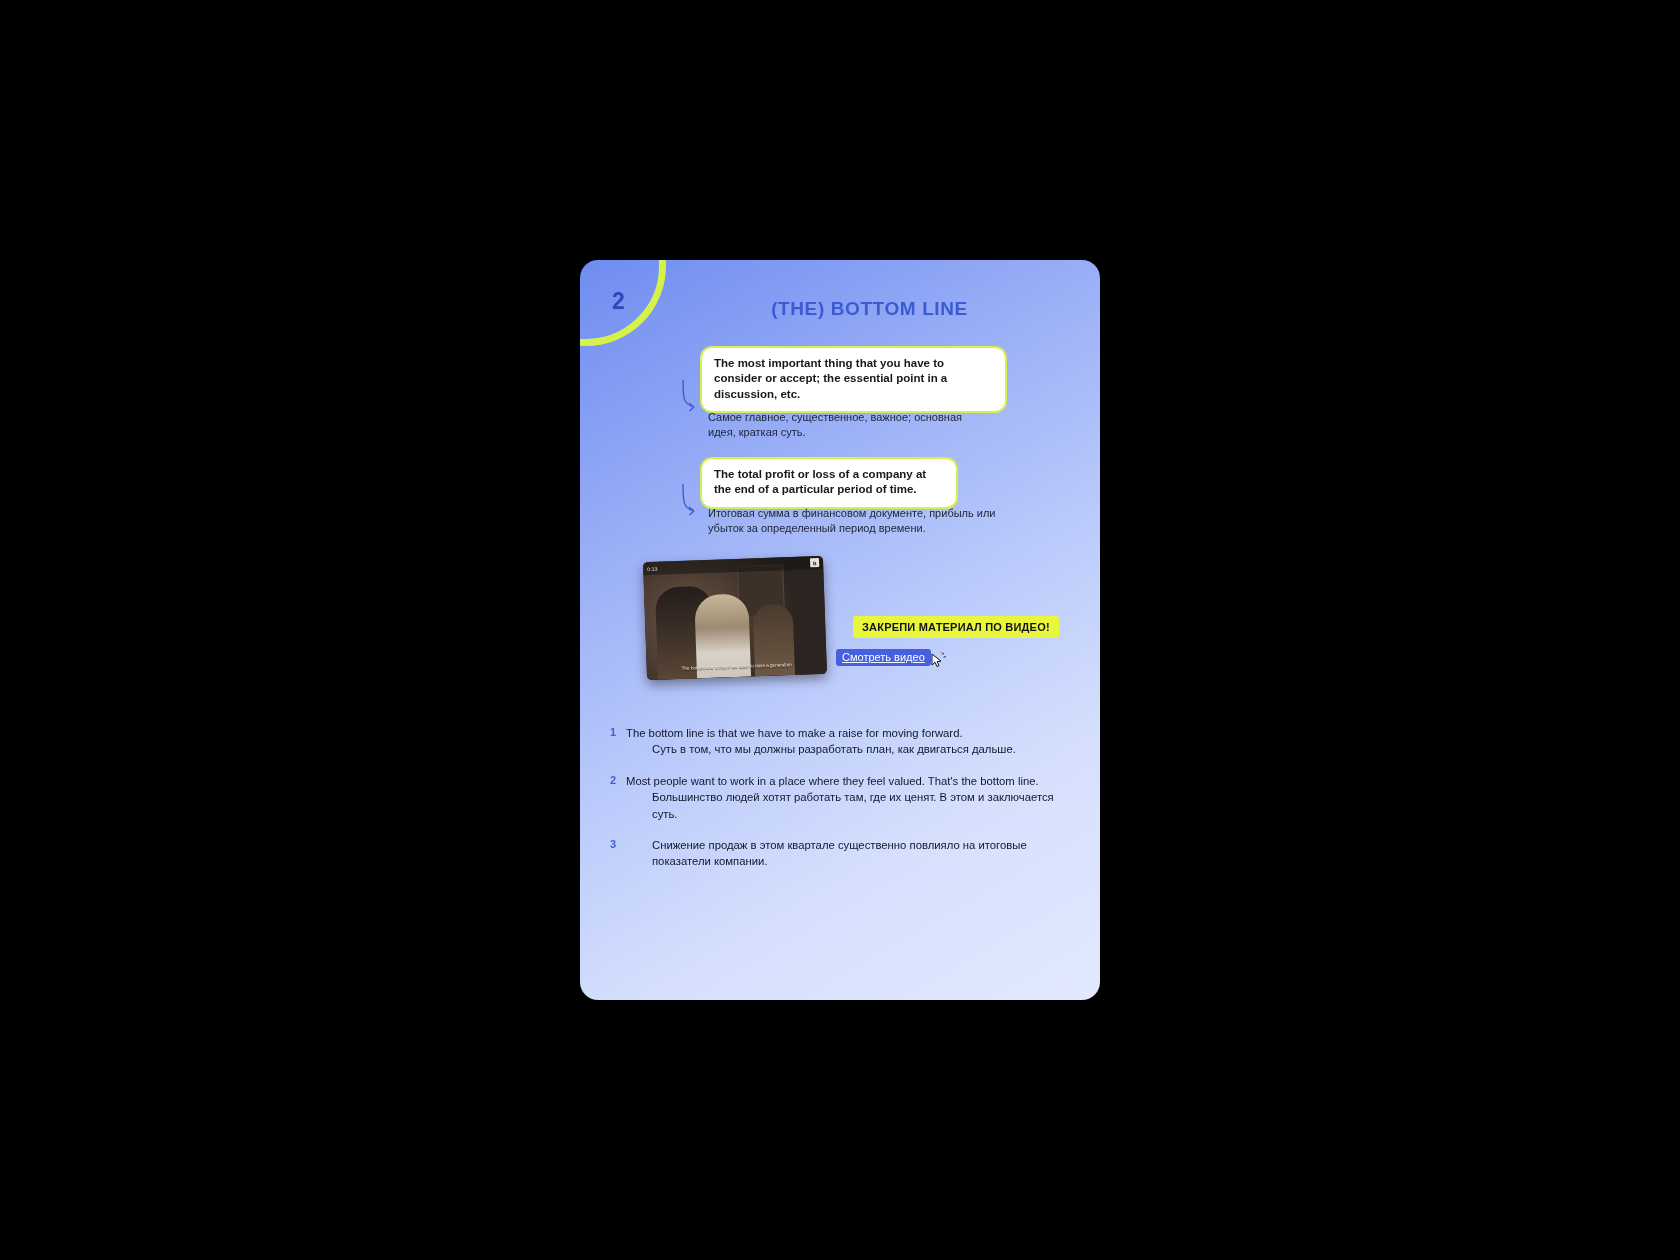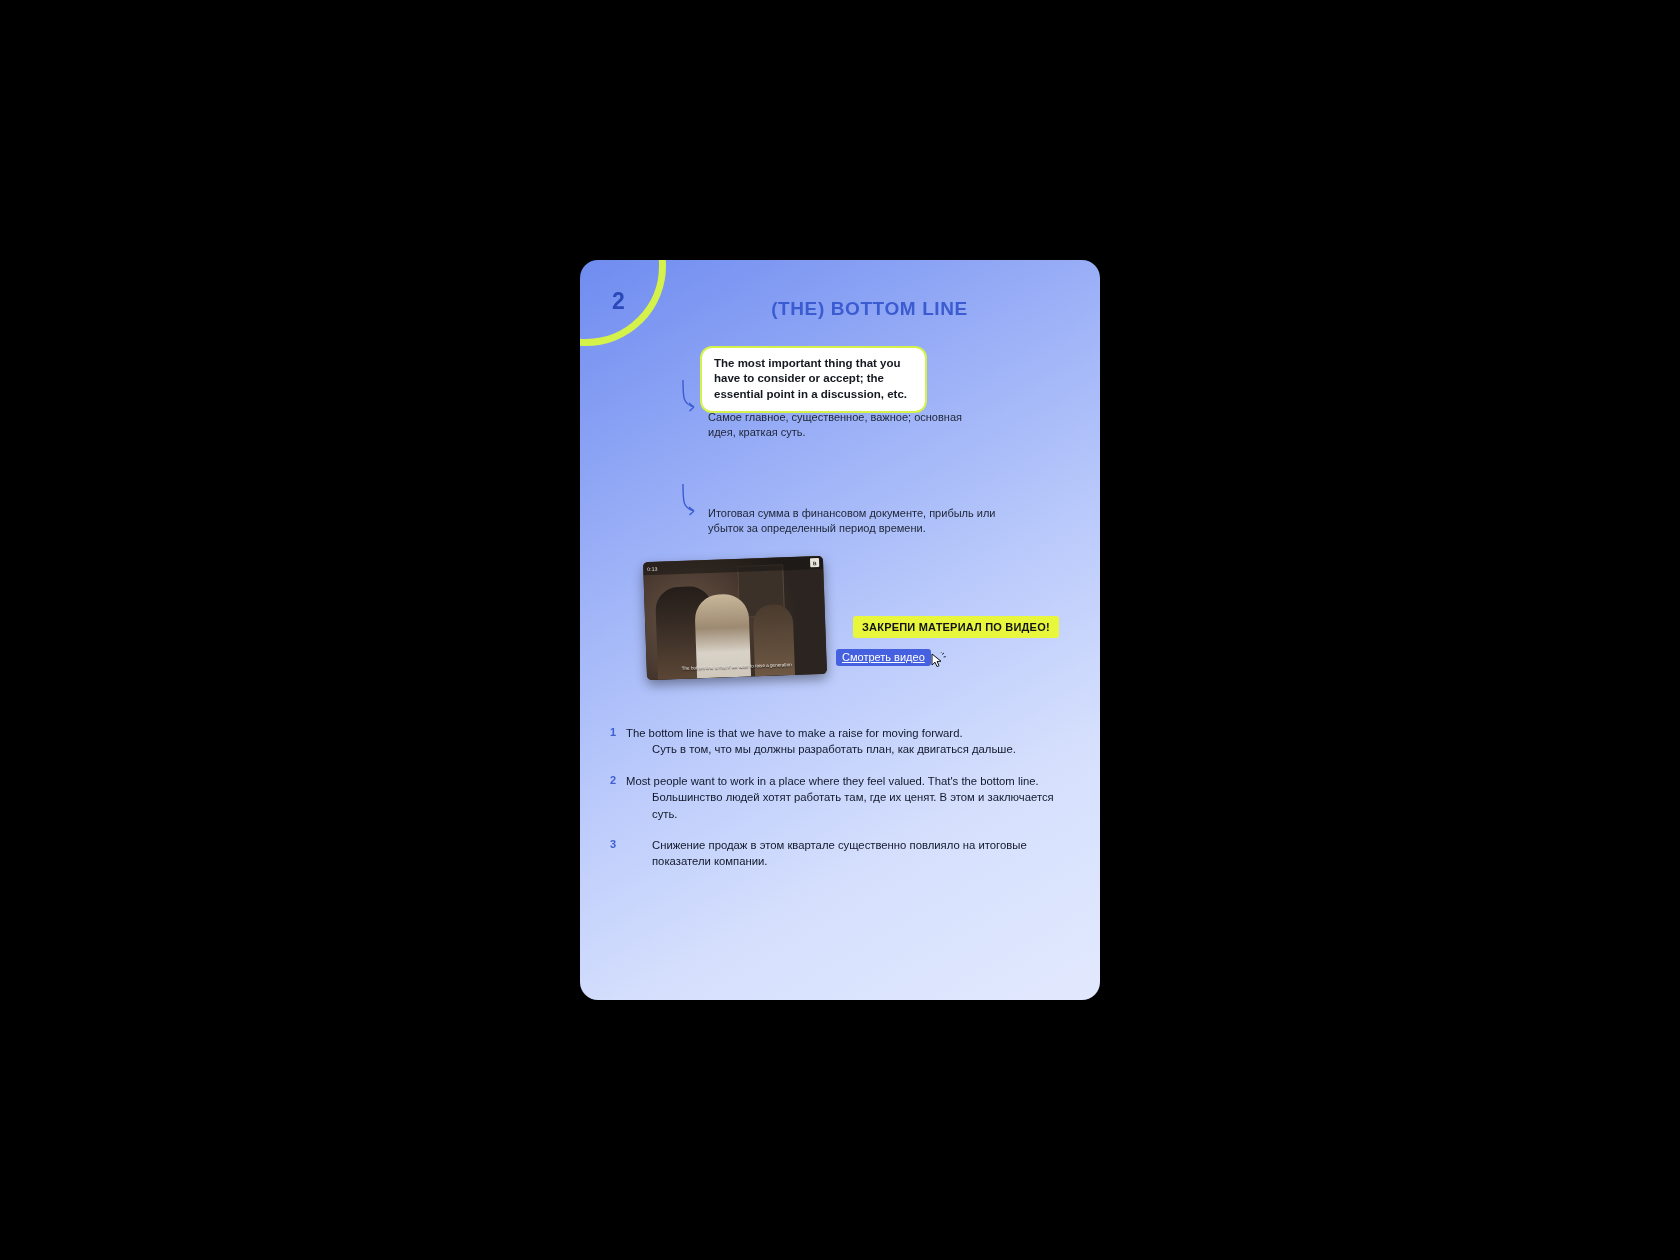--- a/index.html
+++ b/index.html
@@ -75,21 +75,21 @@
     background: #ffffff;
     border: 2px solid #d5f24a;
     border-radius: 12px;
     box-sizing: border-box;
     padding: 8px 12px 9px 12px;
     font-size: 11.5px;
     font-weight: bold;
     color: #14181f;
     line-height: 1.33;
   }
-  .bubble-1 { left: 120px; top: 86px; width: 227px; }
+  .bubble-1 { left: 120px; top: 86px; width: 307px; }
   .bubble-2 { left: 120px; top: 197px; width: 258px; }
 
   .ru-text {
     position: absolute;
     font-size: 11px;
     color: #1d2433;
     line-height: 1.35;
   }
   .ru-1 { left: 128px; top: 150px; width: 266px; }
   .ru-2 { left: 128px; top: 246px; width: 300px; }
@@ -289,20 +289,21 @@
 
     <div class="bubble bubble-1">The most important thing that you have to consider or accept; the essential point in a discussion, etc.</div>
     <div class="arrow arrow-1">
       <svg width="22" height="34" viewBox="0 0 22 34">
         <path d="M3 2 C3 20, 3 26, 14 29" fill="none" stroke="#3b5bd0" stroke-width="1.4"></path>
         <path d="M14 29 L9 25 M14 29 L9.5 33" fill="none" stroke="#3b5bd0" stroke-width="1.4"></path>
       </svg>
     </div>
     <div class="ru-text ru-1">Самое главное, существенное, важное; основная идея, краткая суть.</div>
 
+    <div class="bubble bubble-2">The total profit or loss of a company at the end of a particular period of time.</div>
     <div class="arrow arrow-2">
       <svg width="22" height="34" viewBox="0 0 22 34">
         <path d="M3 2 C3 20, 3 26, 14 29" fill="none" stroke="#3b5bd0" stroke-width="1.4"></path>
         <path d="M14 29 L9 25 M14 29 L9.5 33" fill="none" stroke="#3b5bd0" stroke-width="1.4"></path>
       </svg>
     </div>
     <div class="ru-text ru-2">Итоговая сумма в финансовом документе, прибыль или убыток за определенный период времени.</div>
 
     <div class="video-wrap">
       <div class="video-thumb">

